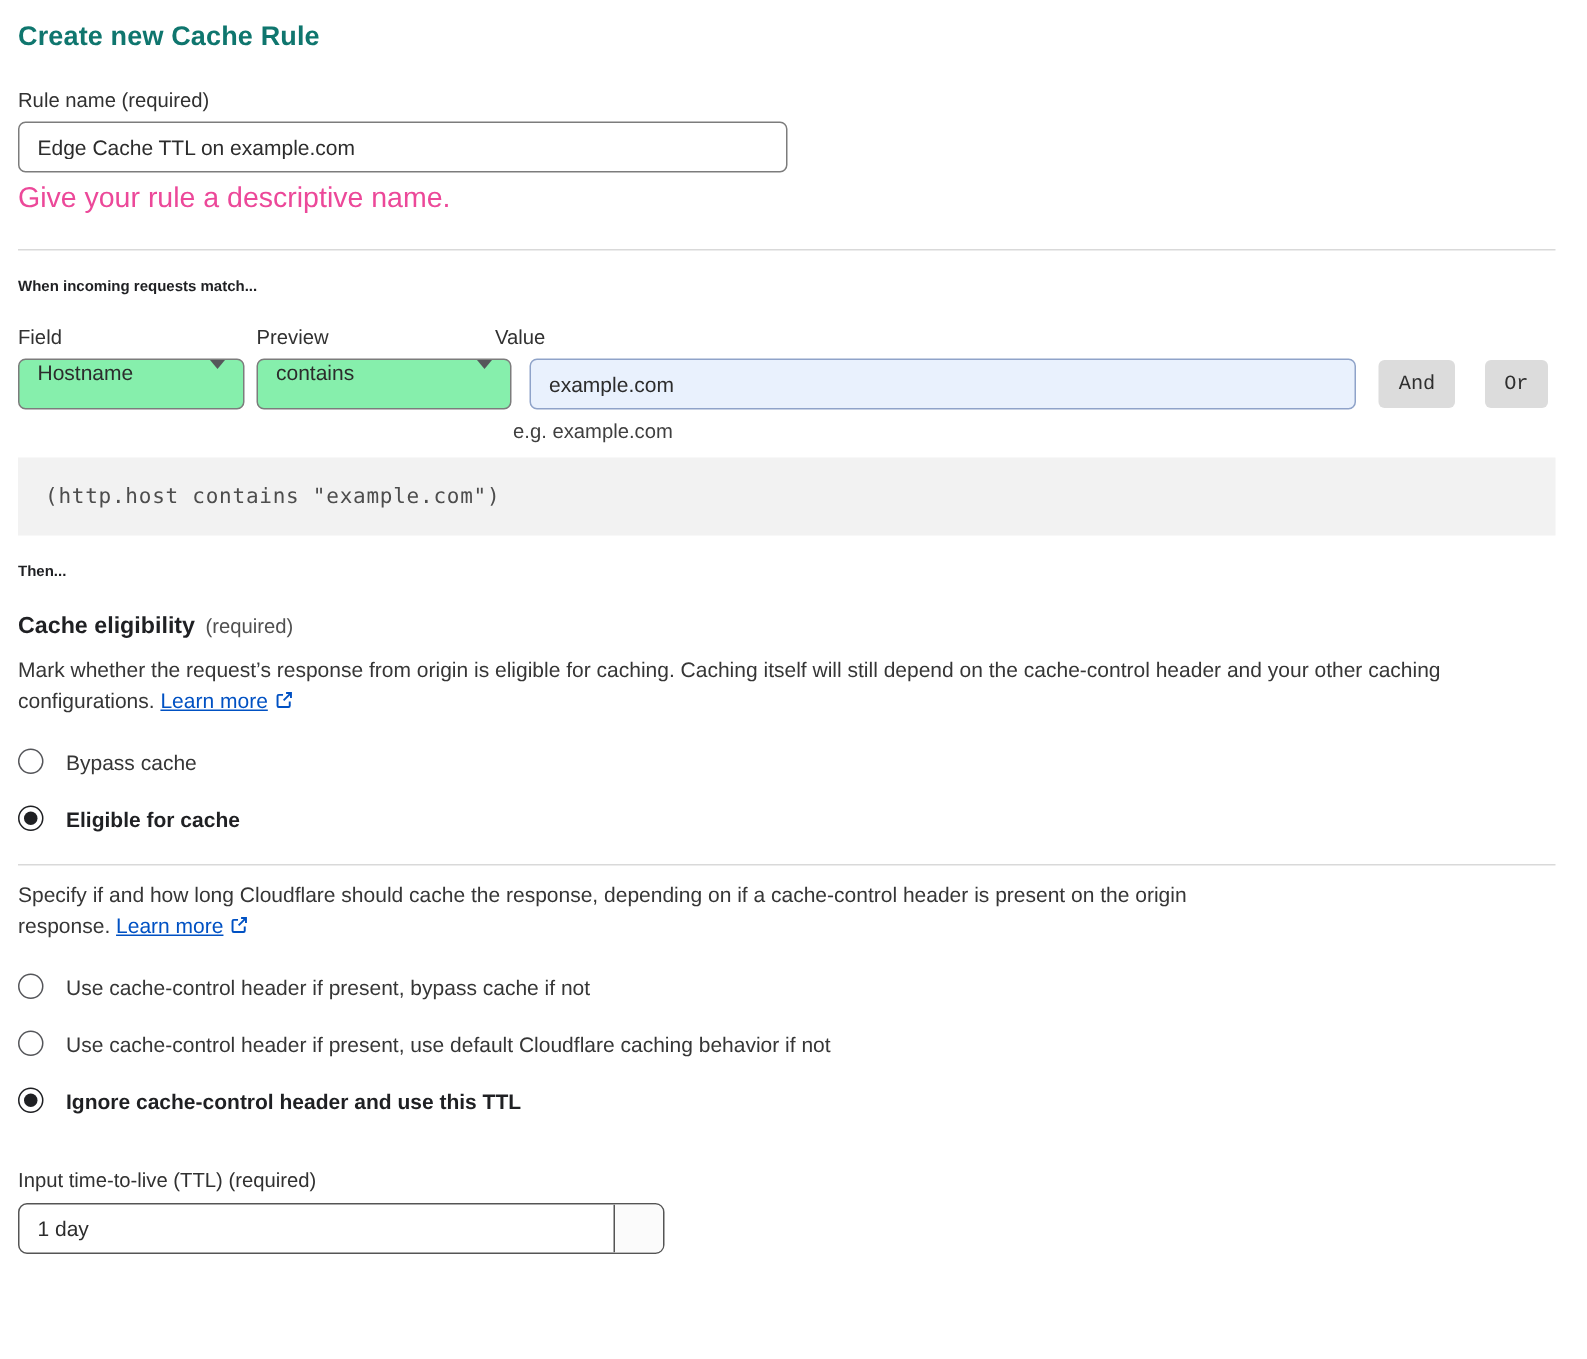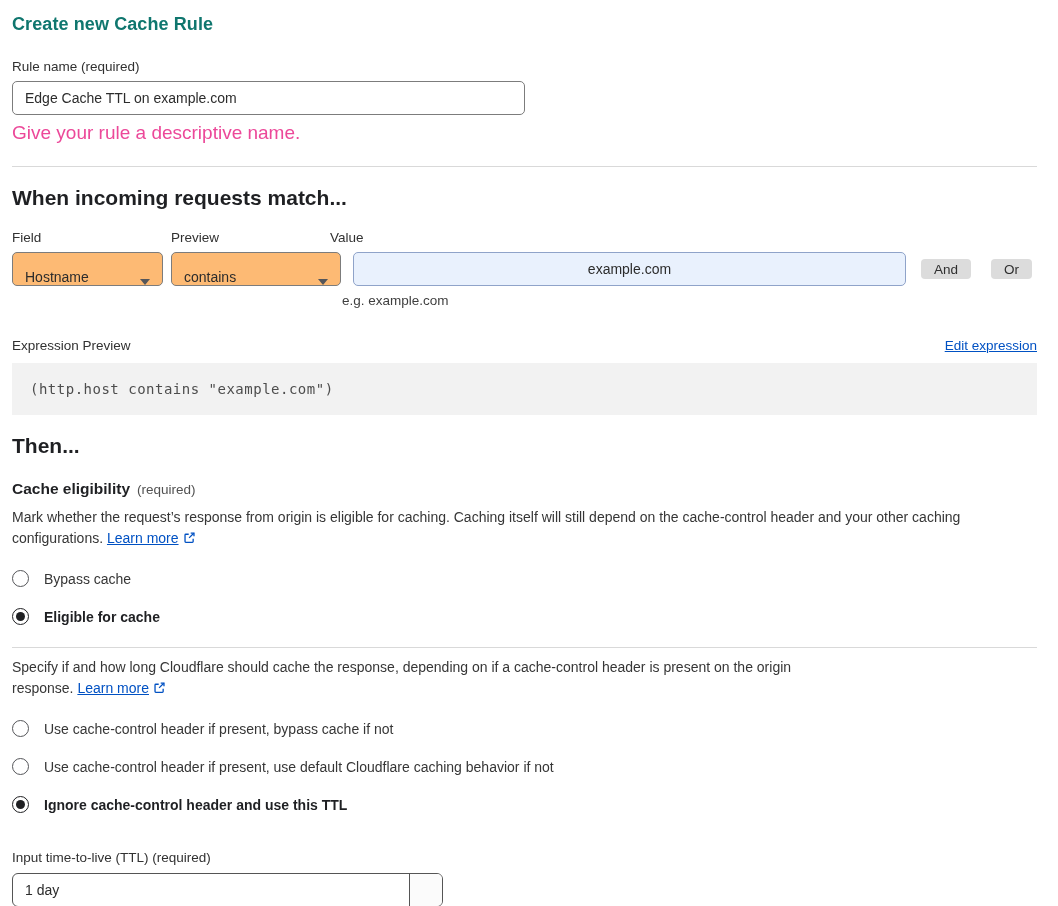--- a/index.html
+++ b/index.html
@@ -47,41 +47,41 @@
     margin-top: 7px;
   }
 
   .divider {
     border: none;
     border-top: 1px solid #d9d9d9;
     margin: 22px 0 0 0;
   }
 
   h2.section-heading {
-    font-size: 21px;
+    font-size: 10px;
     font-weight: 700;
     color: #1f2023;
     margin-top: 19px;
   }
 
   
   .match-labels { display: flex; margin-top: 20px; }
   .match-labels .lbl { font-size: 13.5px; color: #313131; }
   .lbl-field { width: 159px; }
   .lbl-operator { width: 159px; }
 
   .match-row { display: flex; align-items: center; margin-top: 7px; }
 
   .select-box {
     height: 34px;
     border: 1px solid #7c7c7c;
     border-radius: 5px;
-    background: #fdba74;
-    display: flex;
-    align-items: flex-end;
+    background: #86efac;
+    display: flex;
+    align-items: flex-start;
     justify-content: space-between;
     padding: 0 12px;
     font-size: 14px;
     color: #2c2c2c;
     cursor: pointer;
   }
   .select-field { width: 151px; margin-right: 8px; }
   .select-operator { width: 170px; margin-right: 12px; }
 
   .caret-down {
@@ -90,29 +90,28 @@
     border-right: 5px solid transparent;
     border-top: 6px solid #55565a;
     display: inline-block;
     margin-left: 8px;
   }
 
   .value-input {
     flex: 1;
     background: #e9f1fd;
     border: 1px solid #8fa3c9;
-    text-align: center;
   }
 
   .logic-btn {
-    height: 20px;
+    height: 32px;
     background: #dcdcdc;
     border: none;
     border-radius: 4px;
-    font-family: Liberation Sans, sans-serif;
+    font-family: Liberation Mono, monospace;
     font-size: 13.5px;
     color: #2f2f2f;
     padding: 0 13px;
     cursor: pointer;
   }
   .btn-and { margin-left: 15px; }
   .btn-or { margin-left: 20px; margin-right: 5px; }
 
   .value-help {
     font-size: 13.5px;
@@ -280,24 +279,20 @@
       <span>contains</span>
       <span class="caret-down"></span>
     </div>
     <input class="text-input value-input" type="text" value="example.com" style="">
     <button class="logic-btn btn-and">And</button>
     <button class="logic-btn btn-or">Or</button>
   </div>
 
   <div class="value-help">e.g. example.com</div>
 
-  <div class="expr-header">
-    <span class="expr-label">Expression Preview</span>
-    <a class="link">Edit expression</a>
-  </div>
   <div class="expr-box">(http.host contains "example.com")</div>
 
   <h2 class="section-heading">Then...</h2>
 
   <div class="sub-title-row">
     <span class="sub-title">Cache eligibility</span>
     <span class="sub-badge">(required)</span>
   </div>
   <p class="section-desc"><span>Mark whether the request’s response from origin is eligible for caching. Caching itself will still depend on the cache-control header and your other caching configurations.</span>
     <a class="learn-more">Learn more</a><svg class="ext-icon" width="13" height="13" viewBox="0 0 16 16" fill="none">

